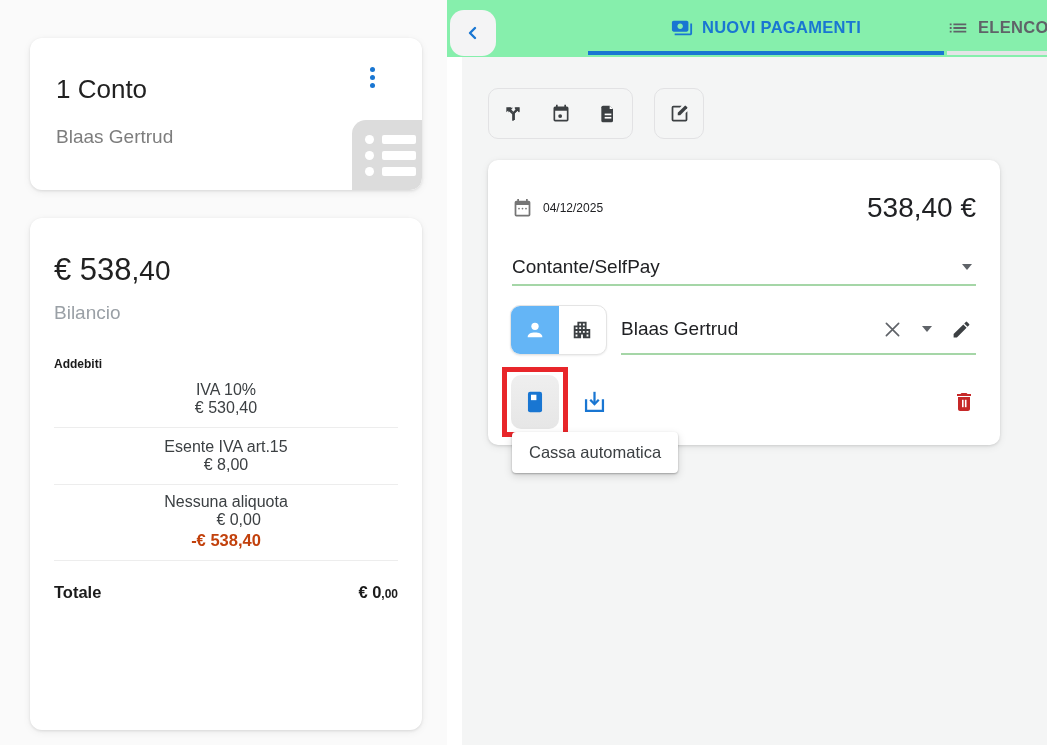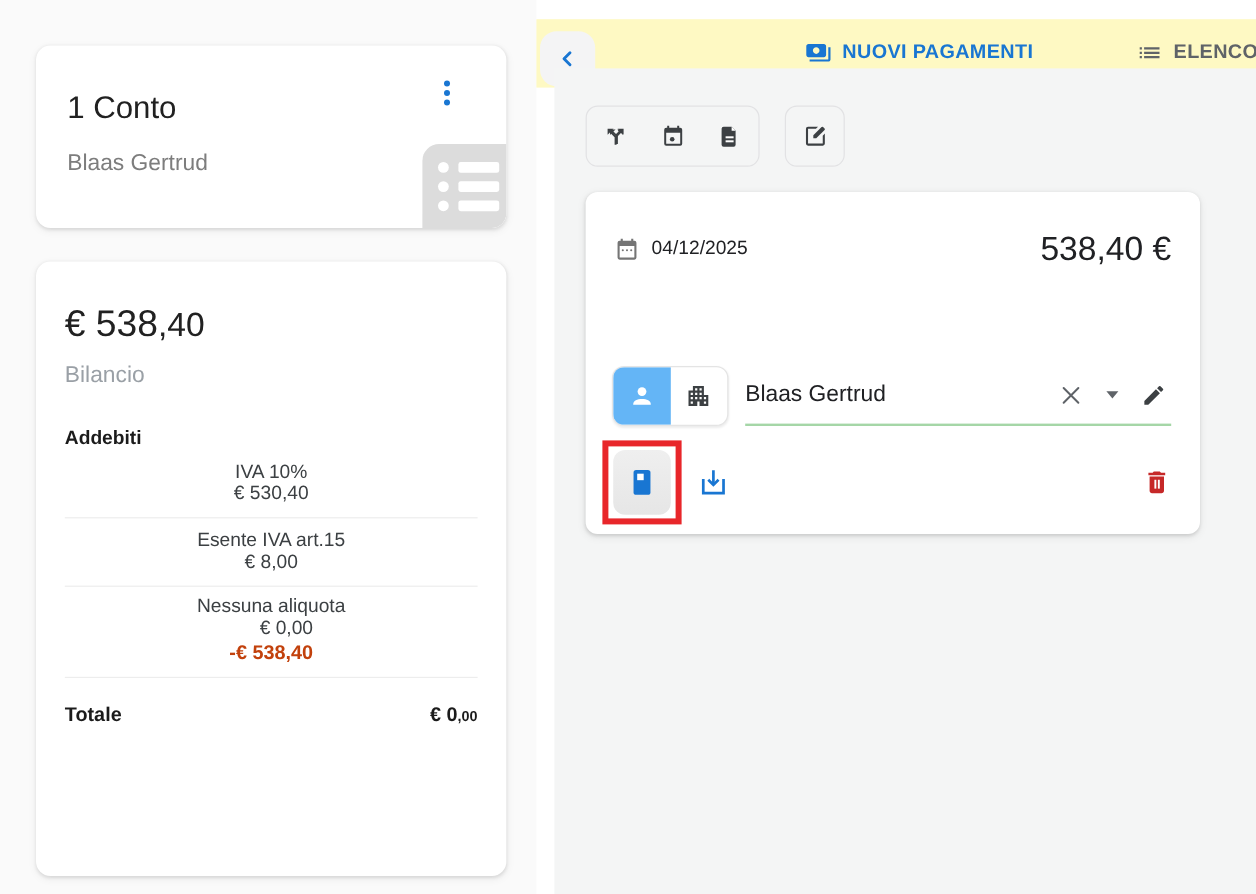--- a/index.html
+++ b/index.html
@@ -25,55 +25,55 @@
     border-top-left-radius:14px; border-bottom-right-radius:12px;
     display:flex; flex-direction:column; justify-content:center; gap:7px; padding-left:13px; }
   .badge-row { display:flex; align-items:center; gap:8px; }
   .badge-dot { width:9px; height:9px; border-radius:50%; background:#fff; }
   .badge-bar { width:34px; height:9px; border-radius:2px; background:#fff; }
 
   .balance-card { left:30px; top:218px; width:392px; height:512px; padding:34px 24px; }
   .balance-amount { font-size:31px; color:#212121; }
   .balance-amount .dec { font-size:28px; }
   .balance-label { margin-top:14px; font-size:19px; color:#9aa0a6; }
-  .sec-title { margin-top:33px; font-size:16px; font-weight:bold; color:#1b1b1b; }
+  .sec-title { margin-top:33px; font-size:12px; font-weight:bold; color:#1b1b1b; }
   .b-row { display:flex; justify-content:space-between; align-items:center;
     padding:10px 0; border-bottom:1px solid #ededed; font-size:16px; color:#3c4043;flex-direction:column; }
   .b-row .val { color:#3c4043; }
   .b-row.double { padding:8px 0 10px; }
   .stack { display:flex; flex-direction:column; align-items:flex-end; gap:2px; }
   .stack .bold { font-weight:bold; color:#c2410c; font-size:16.5px; }
   .total-row { display:flex; justify-content:space-between; margin-top:22px;
     font-size:16.5px; font-weight:bold; color:#1b1b1b; }
   .total-row .dec { font-size:12px; font-weight:bold; }
 
   
   .right-panel { position:absolute; left:447px; top:0; width:600px; height:745px; background:#fff; }
-  .rp-header { position:absolute; left:0; top:16px; width:600px; height:57px; background:#fef9c3; overflow:hidden; }
+  .rp-header { position:absolute; left:0; top:0; width:600px; height:57px; background:#86efac; overflow:hidden; }
   .back-btn { position:absolute; left:3px; top:10px; width:46px; height:46px; border-radius:14px;
     background:#f4f4f5; display:flex; align-items:center; justify-content:center; cursor:pointer; }
   .tab { position:absolute; top:0; height:55px; display:flex; align-items:center; justify-content:center;
     gap:9px; font-size:16.5px; font-weight:bold; letter-spacing:.3px; white-space:nowrap; cursor:pointer; }
   .tab-active { left:141px; width:356px; color:#1976d2; }
   .tab-inactive { left:500px; width:150px; justify-content:flex-start; color:#5f6368; }
   .underline-active { position:absolute; left:141px; top:51px; width:356px; height:4px; background:#1976d2; }
   .underline-inactive { position:absolute; left:500px; top:51px; width:100px; height:4px; background:#e4e4e6; }
 
   .rp-content { position:absolute; left:15px; top:57px; width:585px; height:688px; background:#f4f5f5; }
 
   .tool-group { position:absolute; left:26px; top:31px; width:145px; height:51px;
     border:1px solid #e2e2e4; border-radius:10px; display:flex; align-items:stretch; }
   .tool-btn { flex:1; display:flex; align-items:center; justify-content:center; cursor:pointer; }
   .edit-btn { position:absolute; left:192px; top:31px; width:50px; height:51px;
     border:1px solid #e2e2e4; border-radius:10px; display:flex; align-items:center; justify-content:center; cursor:pointer; }
 
   .payment-card { position:absolute; left:26px; top:103px; width:512px; height:285px;
     background:#fff; border-radius:10px; box-shadow:0 1px 3px rgba(0,0,0,.12), 0 2px 8px rgba(0,0,0,.07); }
   .pc-date-row { position:absolute; left:24px; right:24px; top:32px; display:flex; align-items:center; gap:10px; }
-  .pc-date { font-size:16px; color:#202124; }
+  .pc-date { font-size:12px; color:#202124; }
   .pc-amount { margin-left:auto; font-size:28px; color:#202124; }
   .pc-method { position:absolute; left:24px; right:24px; top:90px; height:36px;
     border-bottom:2px solid #a5d6a7; display:flex; align-items:center; cursor:pointer; }
   .pc-method-label { font-size:19px; color:#202124; }
   .caret { width:0; height:0; border-left:5px solid transparent; border-right:5px solid transparent;
     border-top:6px solid #5f6368; }
   .pc-method .caret { margin-left:auto; margin-right:4px; }
 
   .pc-contact { position:absolute; left:22px; right:24px; top:145px; height:50px; display:flex; align-items:center; }
   .toggle { width:97px; height:50px; border-radius:10px; overflow:hidden; display:flex;
@@ -223,20 +223,24 @@
           <svg width="21" height="21" viewBox="0 0 24 24">
               <path fill="#757575" d="M19 3h-1V1h-2v2H8V1H6v2H5a2 2 0 0 0-2 2v14a2 2 0 0 0 2 2h14a2 2 0 0 0 2-2V5a2 2 0 0 0-2-2zm0 16H5V8h14v11z"></path>
               <circle cx="8" cy="12" r="1" fill="#757575"></circle>
               <circle cx="12" cy="12" r="1" fill="#757575"></circle>
               <circle cx="16" cy="12" r="1" fill="#757575"></circle>
             </svg>
           <span class="pc-date">04/12/2025</span>
           <span class="pc-amount">538,40 €</span>
         </div>
 
+        <div class="pc-method">
+          <span class="pc-method-label">Contante/SelfPay</span>
+          <span class="caret"></span>
+        </div>
 
         <div class="pc-contact">
           <div class="toggle">
             <div class="tg-seg tg-person">
               <svg width="22" height="22" viewBox="0 0 24 24">
                   <circle cx="12" cy="8" r="4" fill="#fff"></circle>
                   <path fill="#fff" d="M4 19.5c0-3.2 3.6-4.8 8-4.8s8 1.6 8 4.8V20H4v-.5z"></path>
                 </svg>
             </div>
             <div class="tg-seg">
@@ -279,16 +283,19 @@
             <svg width="24" height="24" viewBox="0 0 24 24">
                 <path fill="#c62828" d="M6 19c0 1.1.9 2 2 2h8c1.1 0 2-.9 2-2V7H6v12zM19 4h-3.5l-1-1h-5l-1 1H5v2h14V4z"></path>
                 <rect x="10" y="9.8" width="1.6" height="7.4" fill="#fff"></rect>
                 <rect x="12.9" y="9.8" width="1.6" height="7.4" fill="#fff"></rect>
               </svg>
           </div>
         </div>
 
       </div>
 
+      <div class="tooltip">
+        <span>Cassa automatica</span>
+      </div>
 
     </div>
   </div>
 </div>
 
 </body></html>

